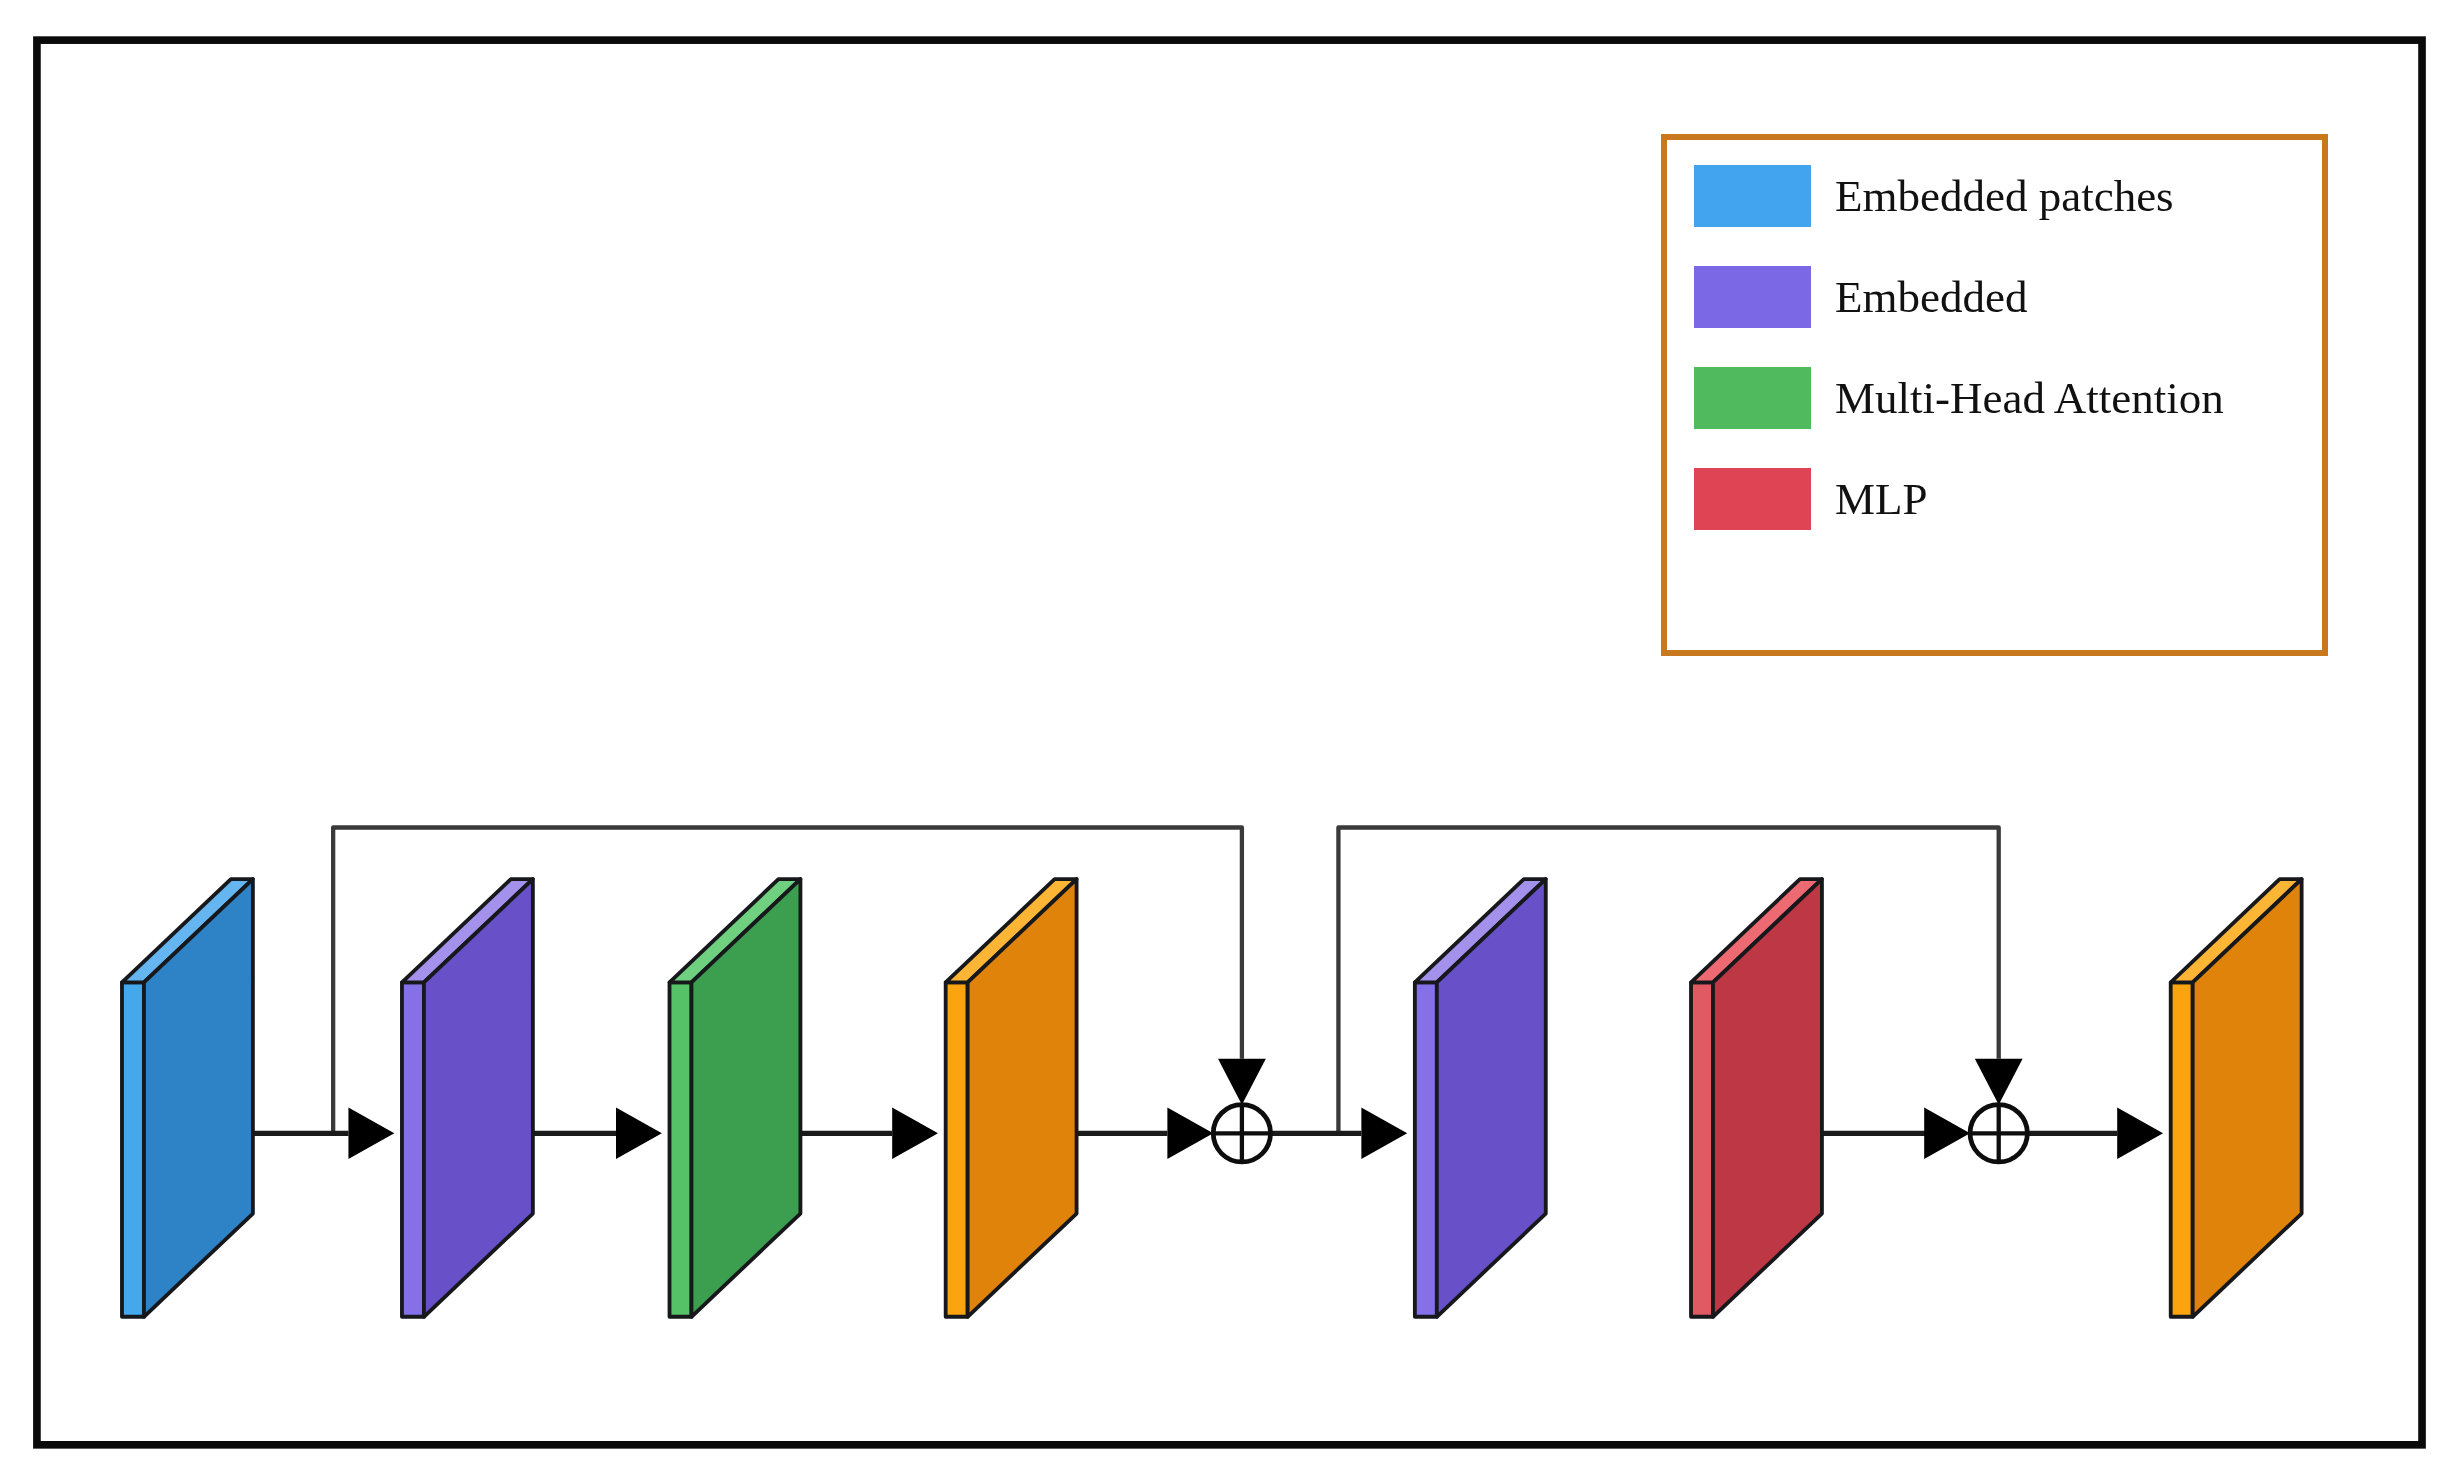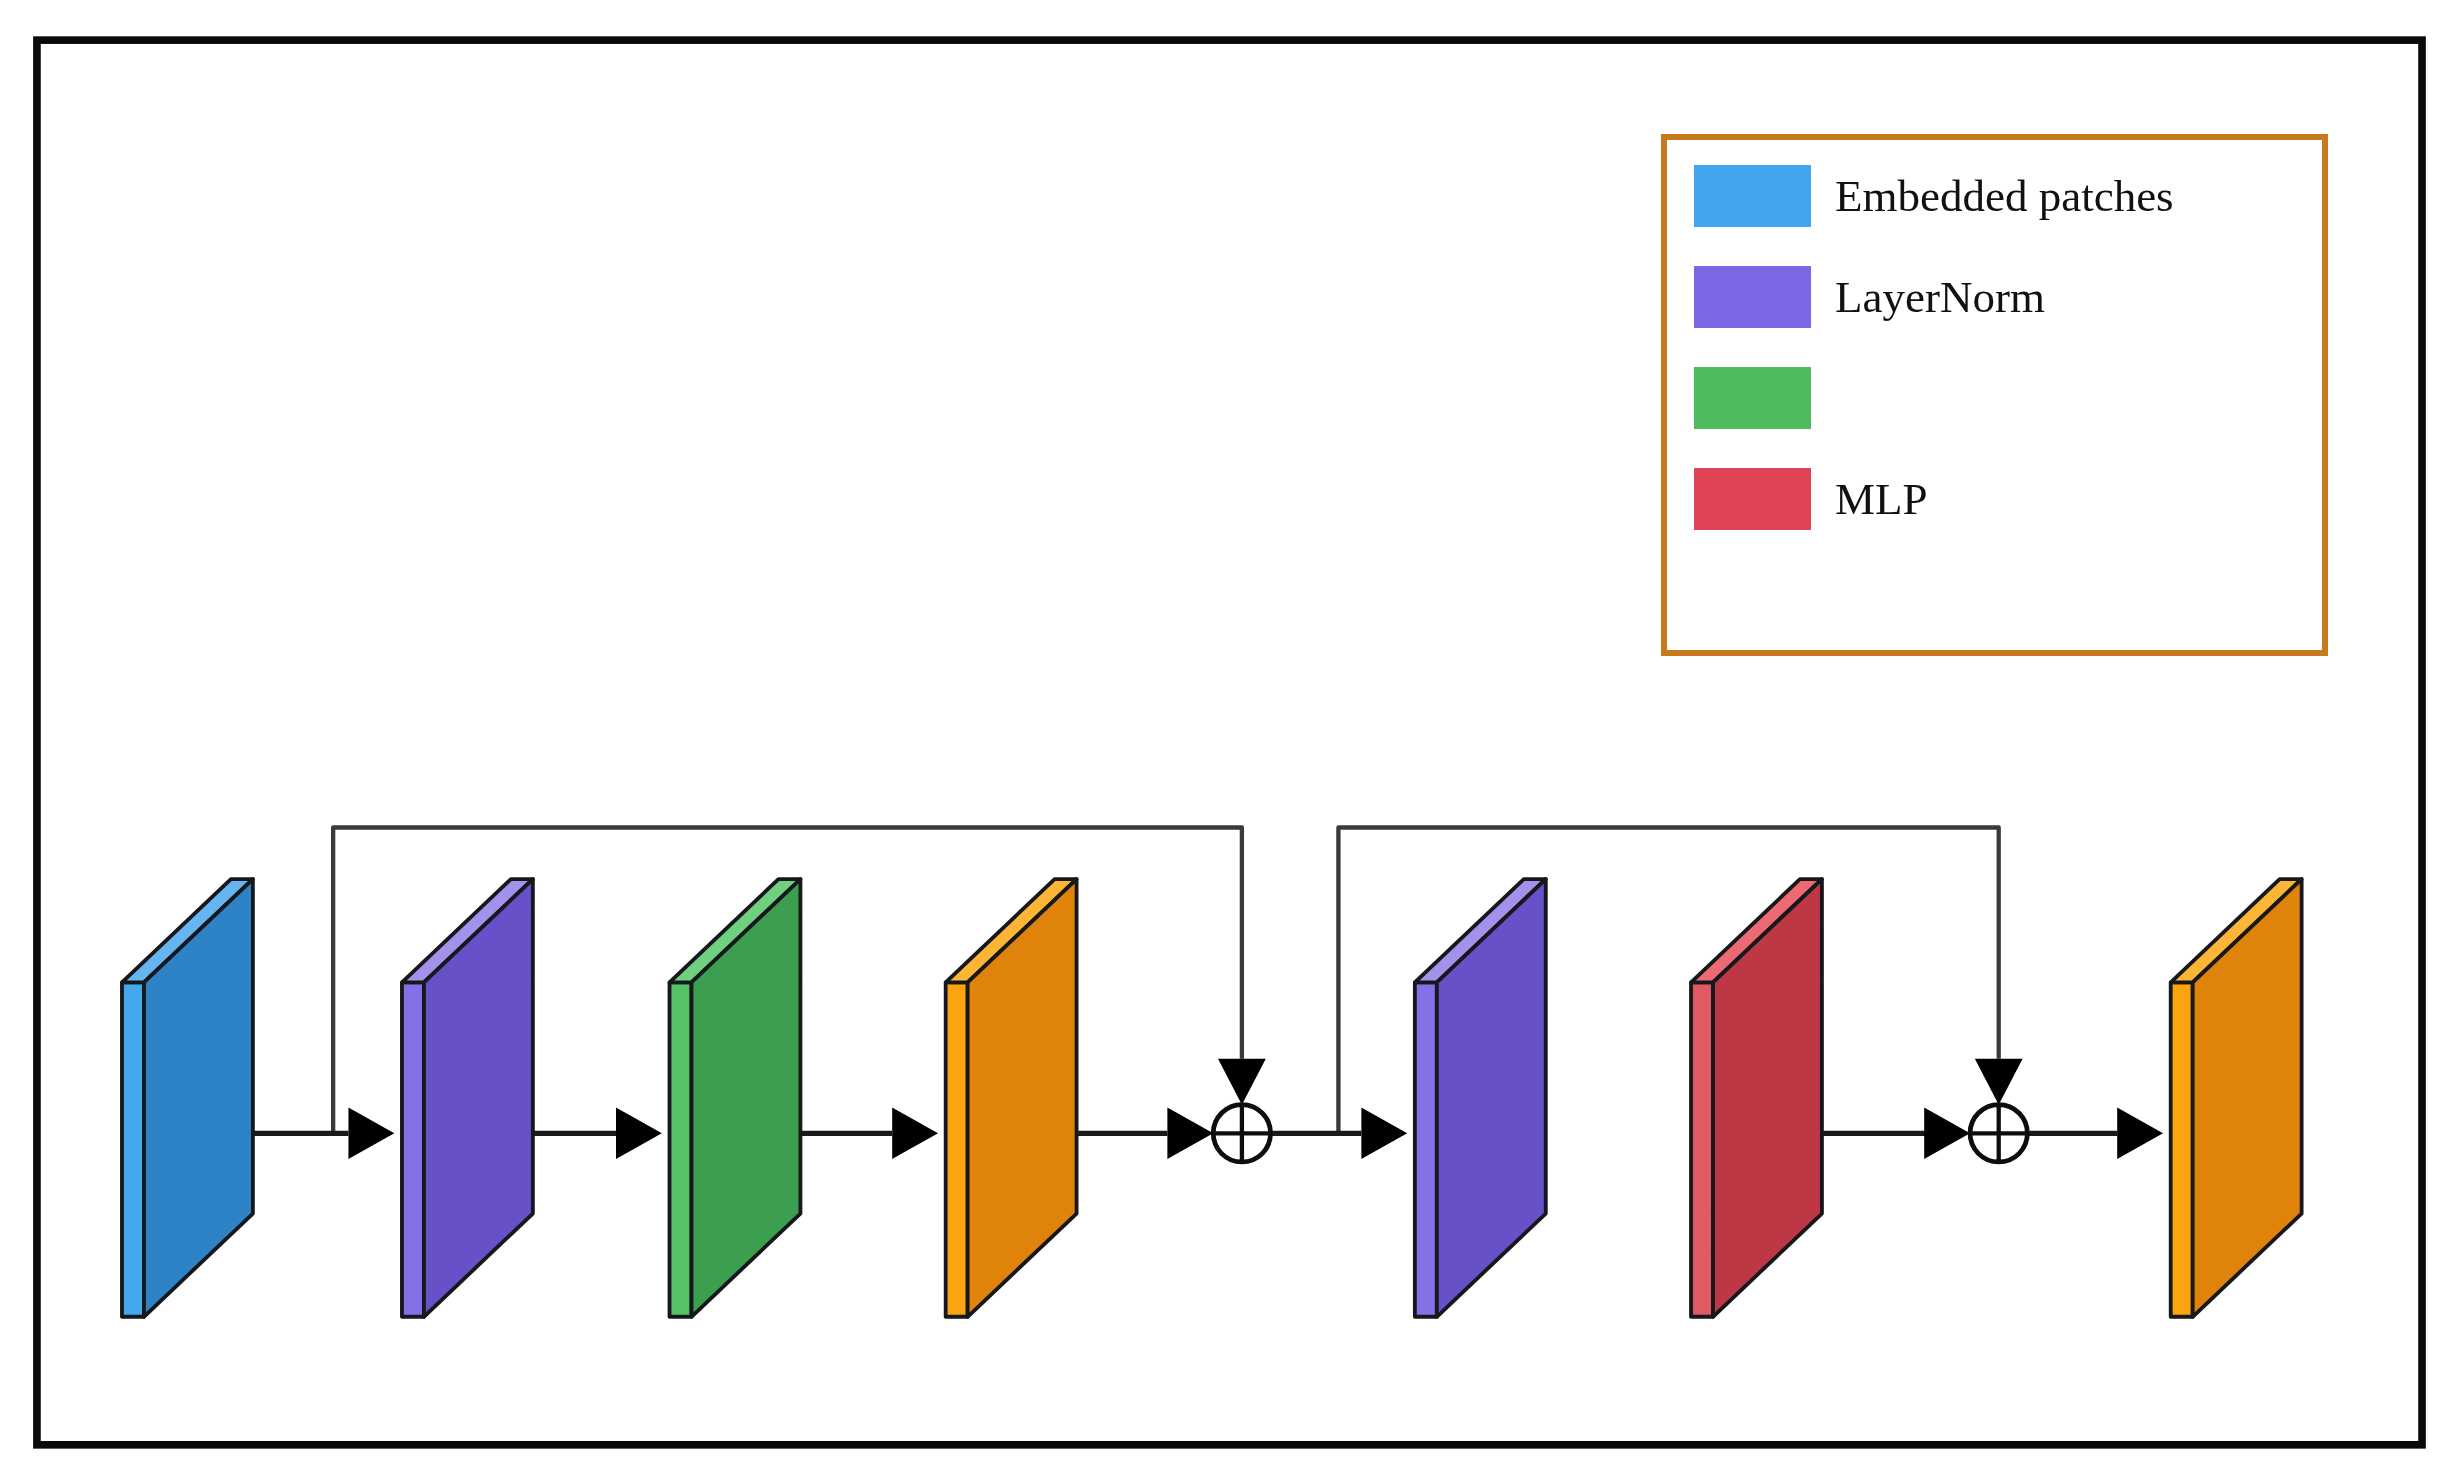--- a/index.html
+++ b/index.html
@@ -122,24 +122,25 @@
       </g>
     </svg>
 
   <div class="legend">
     <div class="legend-row">
       <span class="legend-swatch" style="background: rgb(66, 164, 238);"></span>
       <span class="legend-label">Embedded patches</span>
     </div>
     <div class="legend-row">
       <span class="legend-swatch" style="background: rgb(123, 104, 228);"></span>
-      <span class="legend-label">LayerNorm</span>
+      <span class="legend-label">Embedded</span>
     </div>
     <div class="legend-row">
       <span class="legend-swatch" style="background: rgb(80, 186, 94);"></span>
+      <span class="legend-label">Multi-Head Attention</span>
     </div>
     <div class="legend-row">
       <span class="legend-swatch" style="background: rgb(222, 68, 83);"></span>
       <span class="legend-label">MLP</span>
     </div>
   </div>
 
 </div>
 
 

